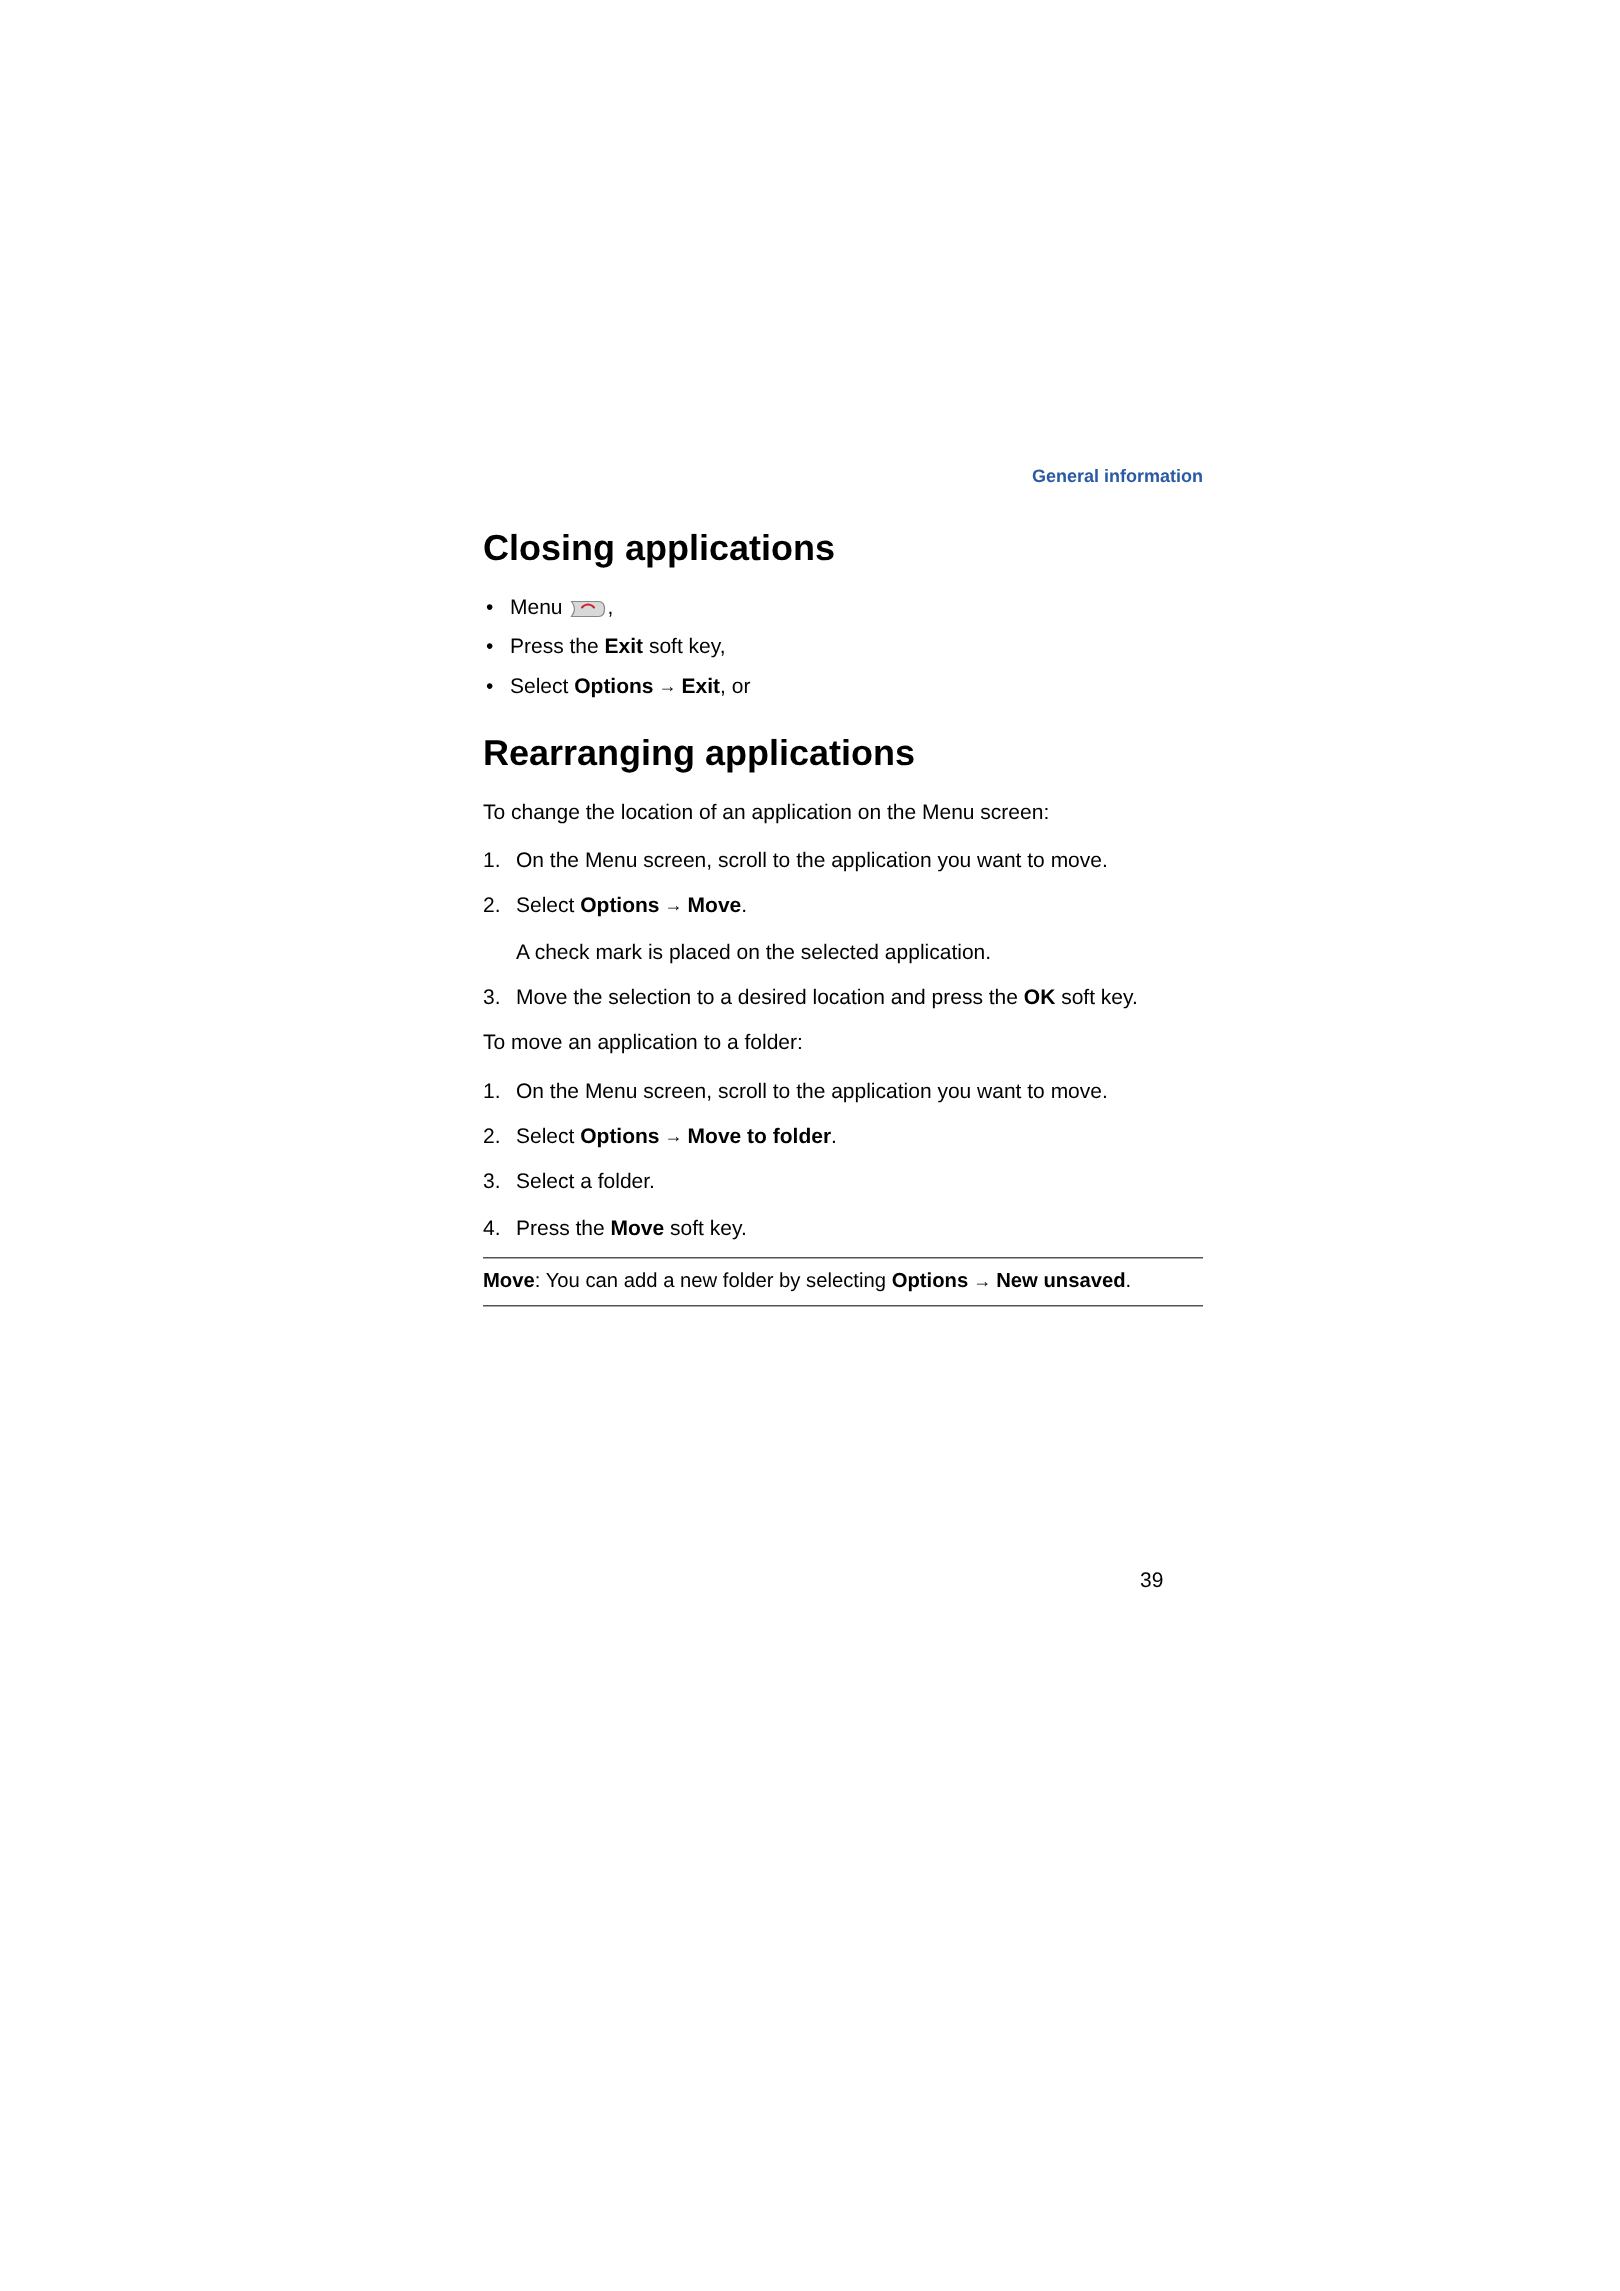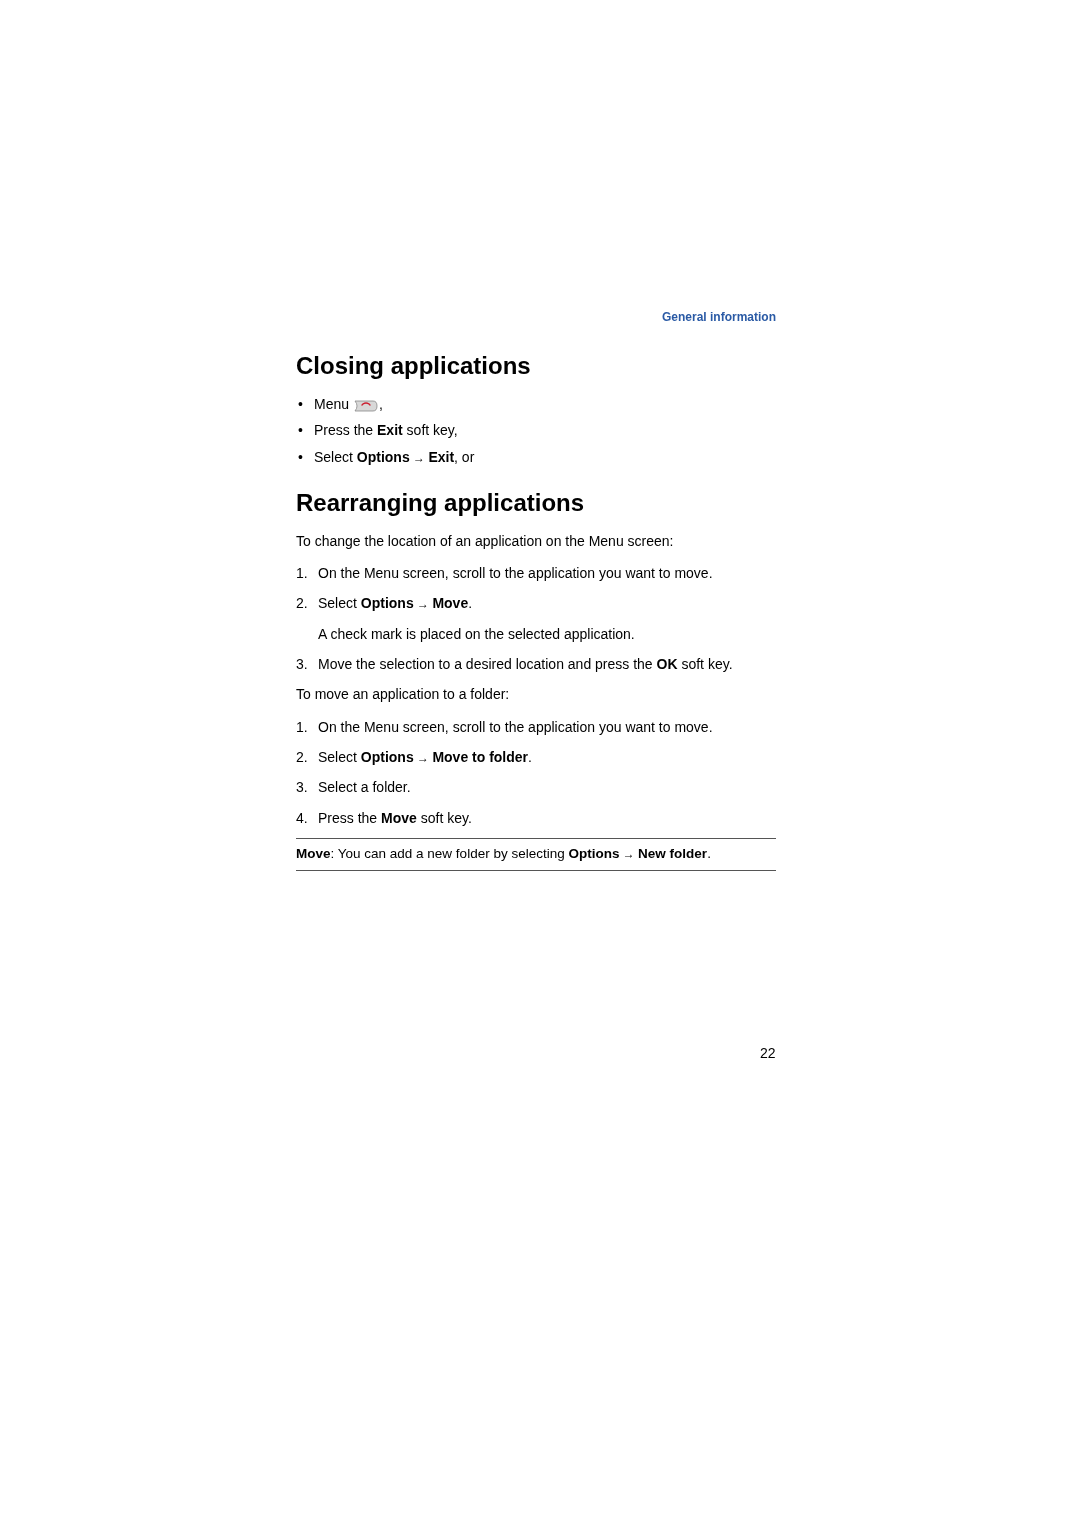--- a/index.html
+++ b/index.html
@@ -6,21 +6,21 @@
   body {
     width: 1080px;
     height: 1527px;
     background: #ffffff;
     font-family: Verdana, Geneva, sans-serif;
     color: #000000;
     position: relative;
   }
   .page {
     position: absolute;
-    left: 296px;
+    left: 322px;
     top: 310px;
     width: 480px;
   }
   .header-link {
     color: #2a5aa5;
     font-weight: bold;
     font-size: 12px;
     text-align: right;
     margin-bottom: 28px;
   }
@@ -166,19 +166,19 @@
       <span>Select a folder.</span>
     </li>
     <li class="ol-item">
       <span class="ol-num">4.</span>
       <span>Press the </span><b>Move</b><span> soft key.</span>
     </li>
   </ol>
 
   <div class="note-box">
     <div class="note-body">
-      <b>Move</b><span>: You can add a new folder by selecting </span><b>Options</b><span class="arrow"> → </span><b>New folder</b><span>.</span>
+      <b>Move</b><span>: You can add a new folder by selecting </span><b>Options</b><span class="arrow"> → </span><b>New unsaved</b><span>.</span>
     </div>
   </div>
 
 </div>
 
-<div class="page-num">22</div>
+<div class="page-num">39</div>
 
 </body></html>

